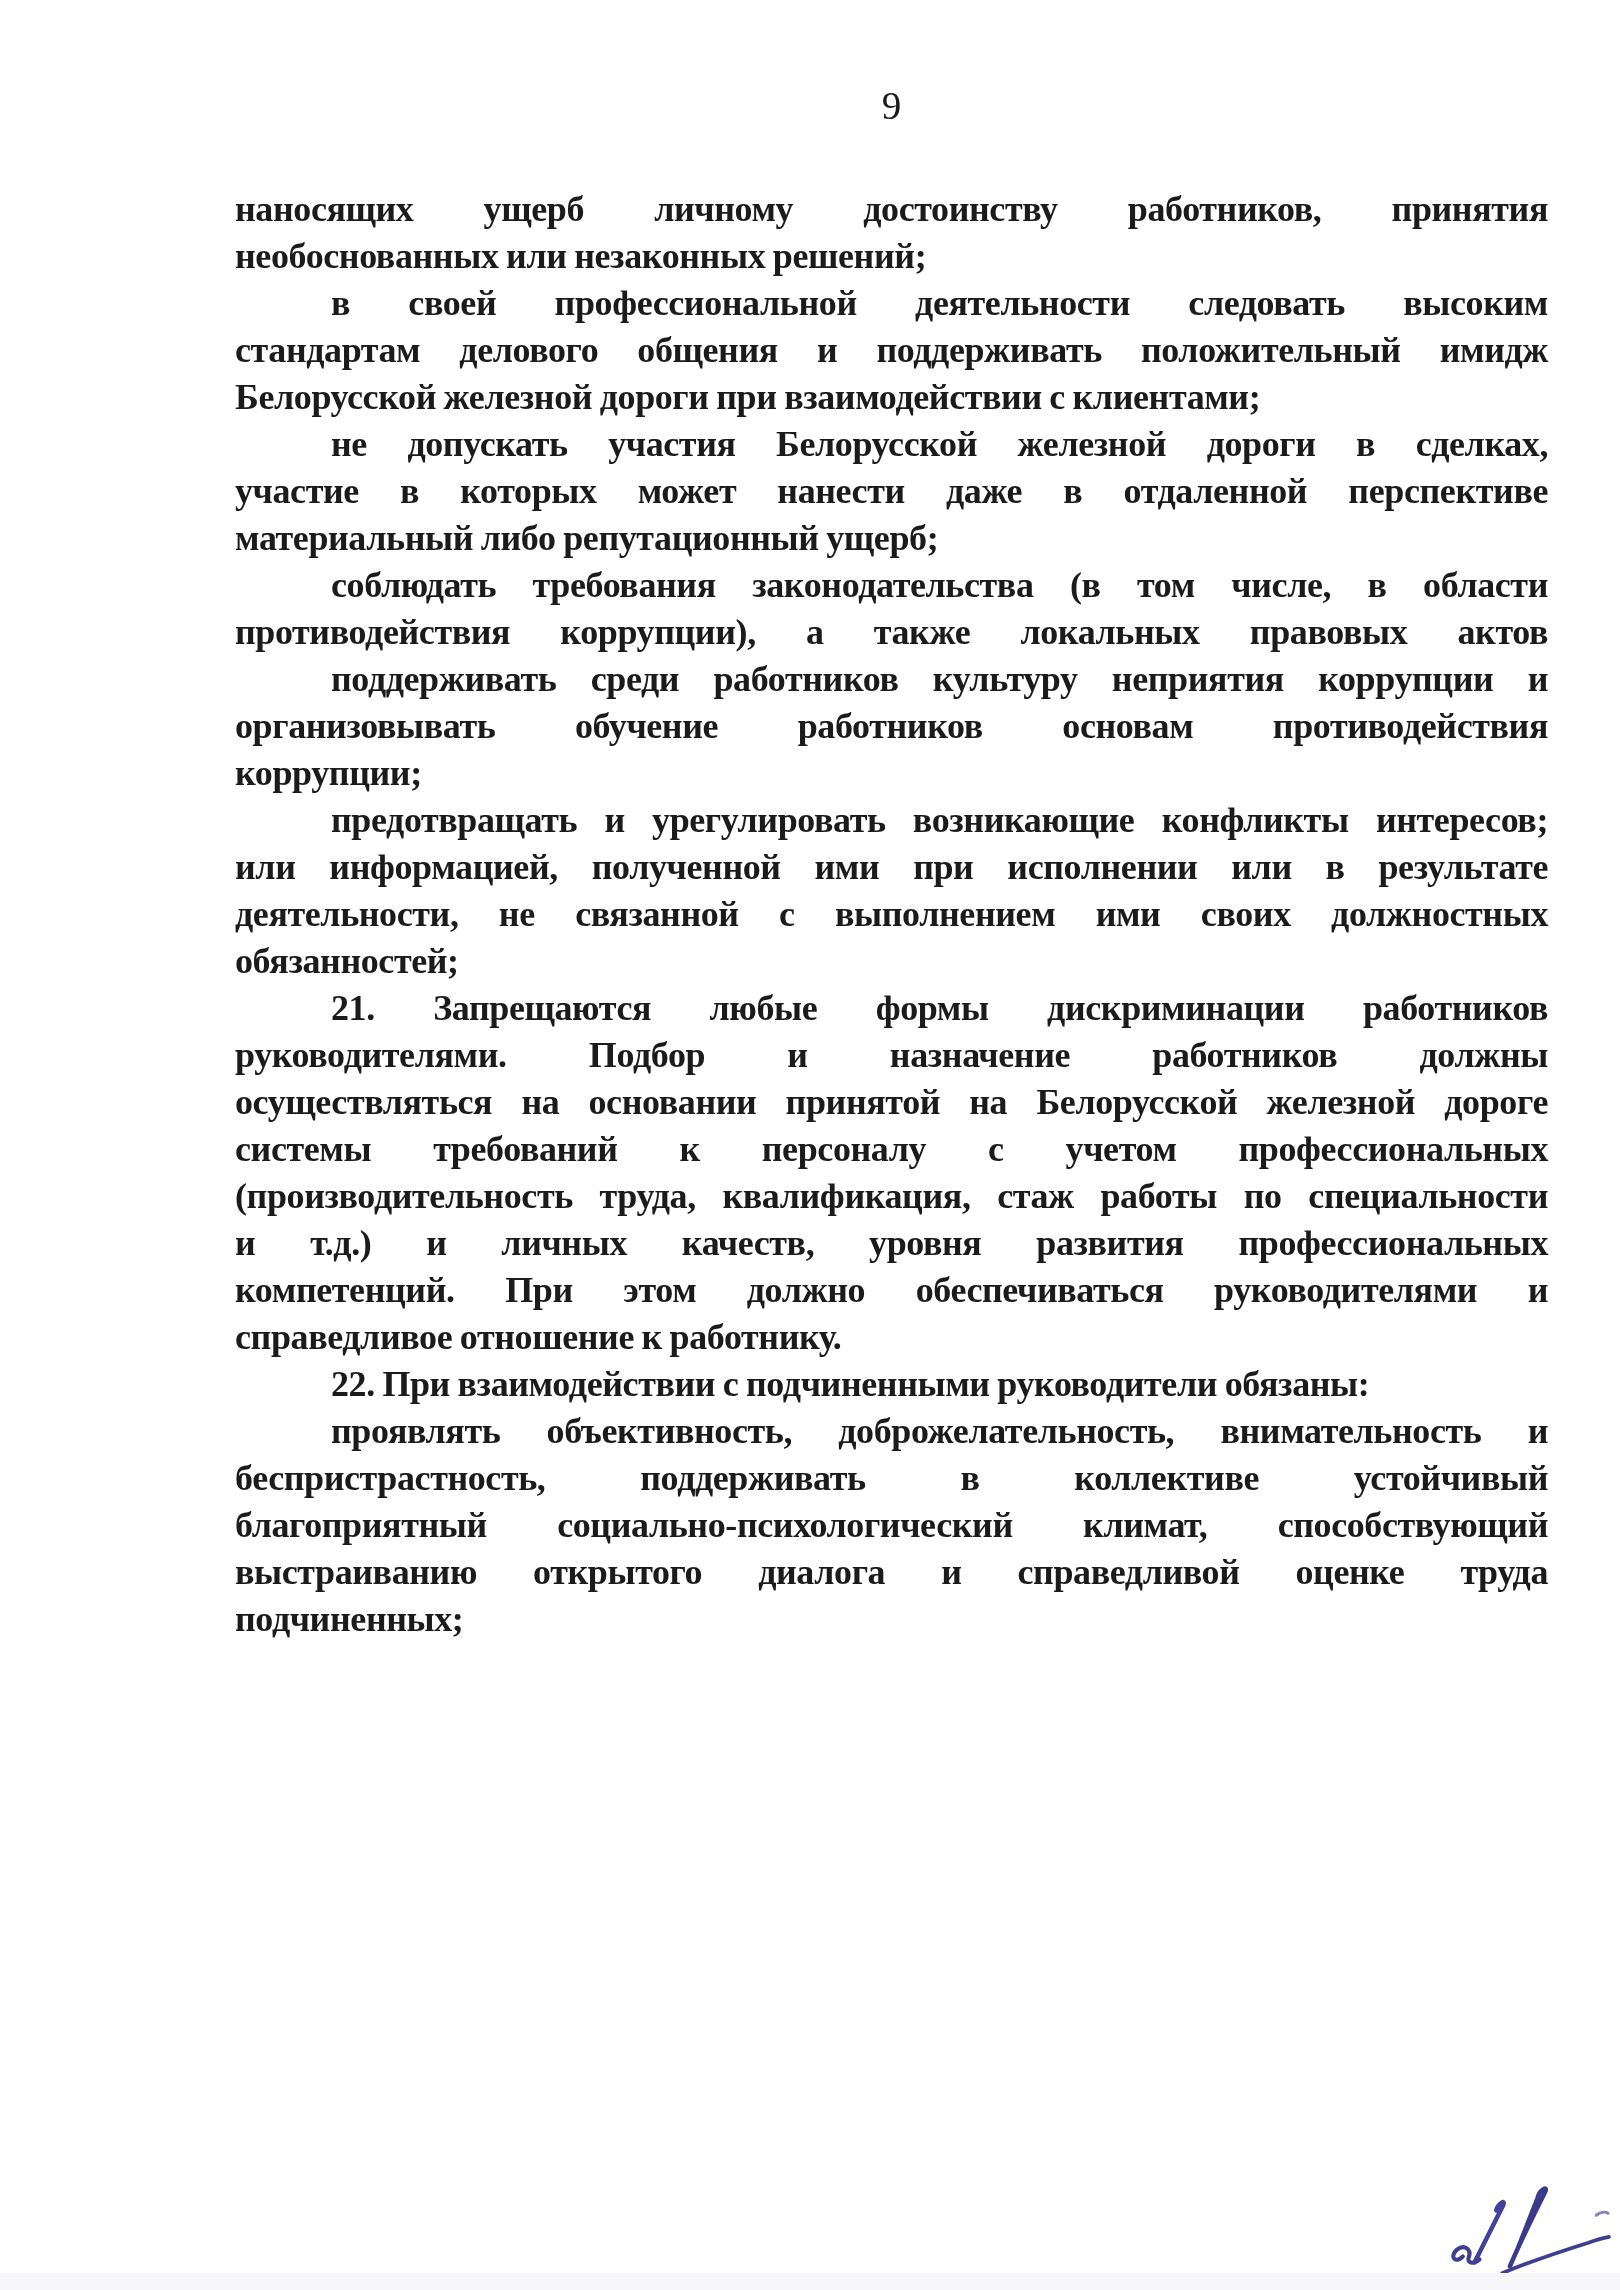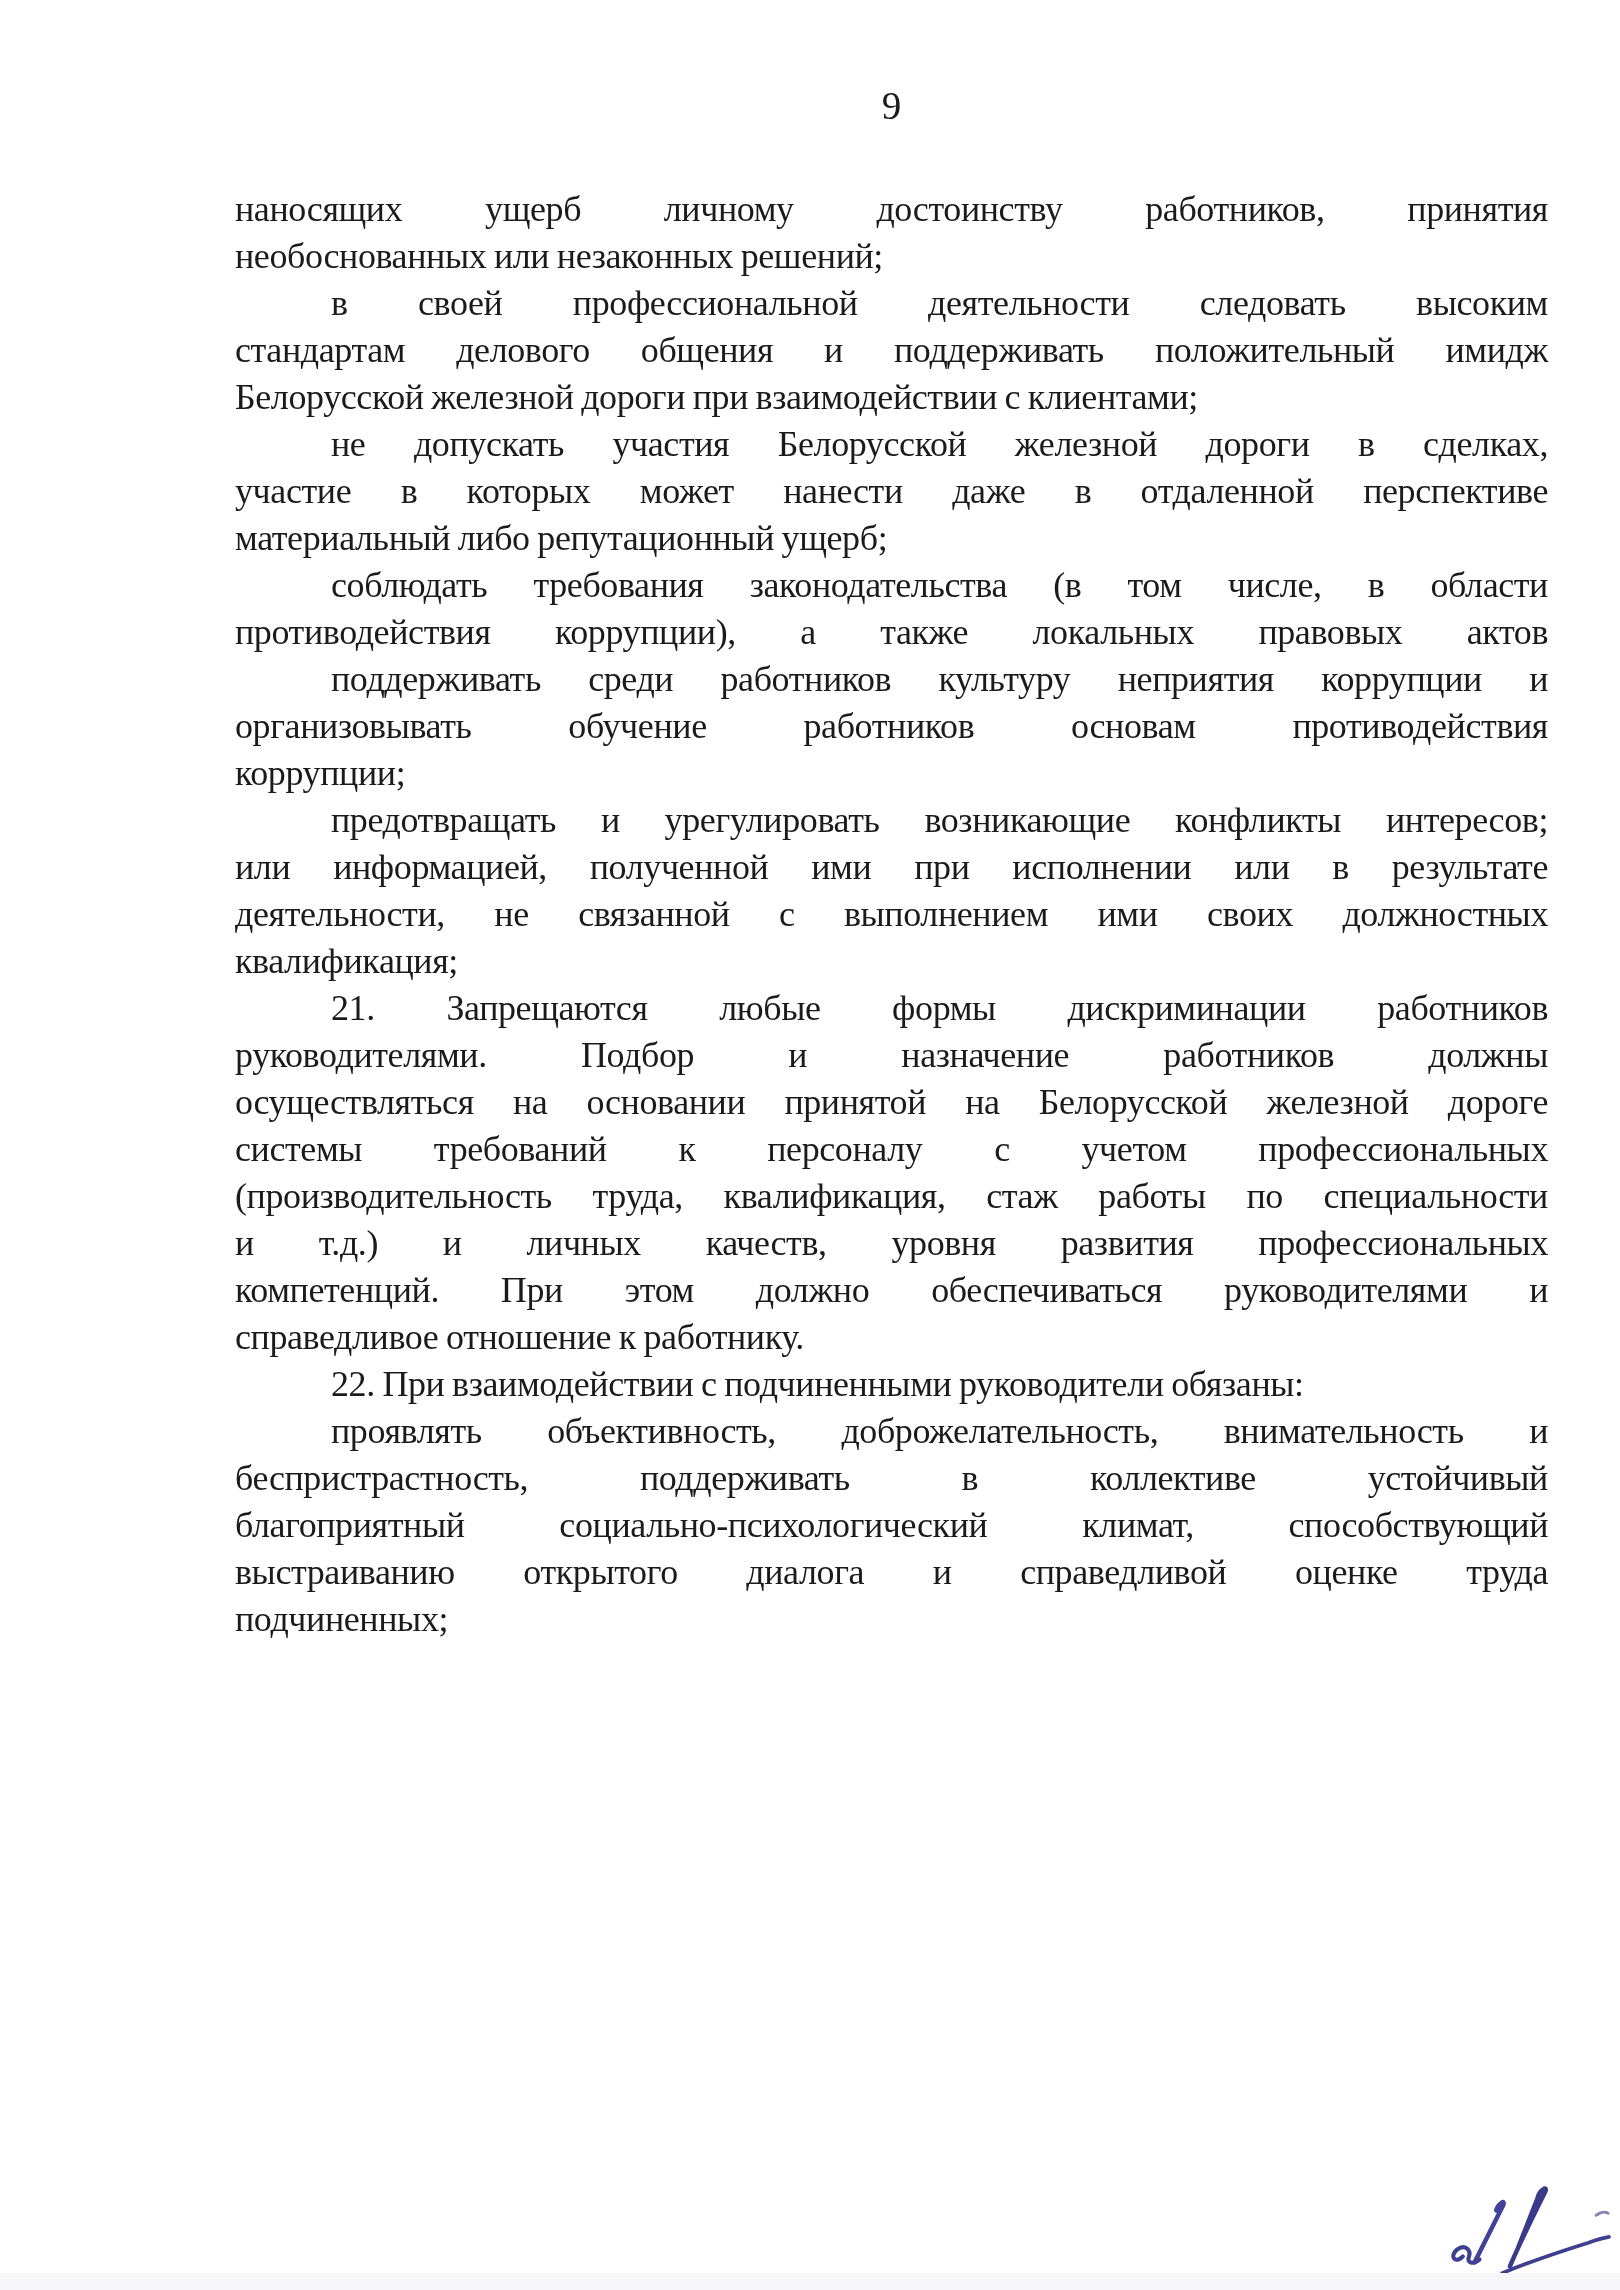--- a/index.html
+++ b/index.html
@@ -29,21 +29,21 @@
   .doc-text {
     position: absolute;
     top: 186px;
     left: 235px;
     width: 1313px;
     font-size: 36px;
     line-height: 47px;
     letter-spacing: -0.4px;
     word-spacing: -1px;
   }
-  .paragraph { margin: 0; padding: 0; }
+  .paragraph { margin: 0; padding: 0; font-weight: bold; }
   .line {
     text-align: justify;
     text-align-last: justify;
   }
   .line.last {
     text-align-last: left;
   }
   .line.fill {
     text-align-last: justify;
   }
@@ -97,21 +97,21 @@
         <div class="line indent">поддерживать среди работников культуру неприятия коррупции и</div>
         <div class="line">организовывать обучение работников основам противодействия</div>
         <div class="line last">коррупции;</div>
       </div>
       <div class="paragraph">
         <div class="line indent fill">предотвращать и урегулировать возникающие конфликты интересов;</div>
       </div>
       <div class="paragraph">
         <div class="line">или информацией, полученной ими при исполнении или в результате</div>
         <div class="line">деятельности, не связанной с выполнением ими своих должностных</div>
-        <div class="line last">квалификация;</div>
+        <div class="line last">обязанностей;</div>
       </div>
       <div class="paragraph">
         <div class="line indent">21. Запрещаются любые формы дискриминации работников</div>
         <div class="line">руководителями. Подбор и назначение работников должны</div>
         <div class="line">осуществляться на основании принятой на Белорусской железной дороге</div>
         <div class="line">системы требований к персоналу с учетом профессиональных</div>
         <div class="line">(производительность труда, квалификация, стаж работы по специальности</div>
         <div class="line">и т.д.) и личных качеств, уровня развития профессиональных</div>
         <div class="line">компетенций. При этом должно обеспечиваться руководителями и</div>
         <div class="line last">справедливое отношение к работнику.</div>

